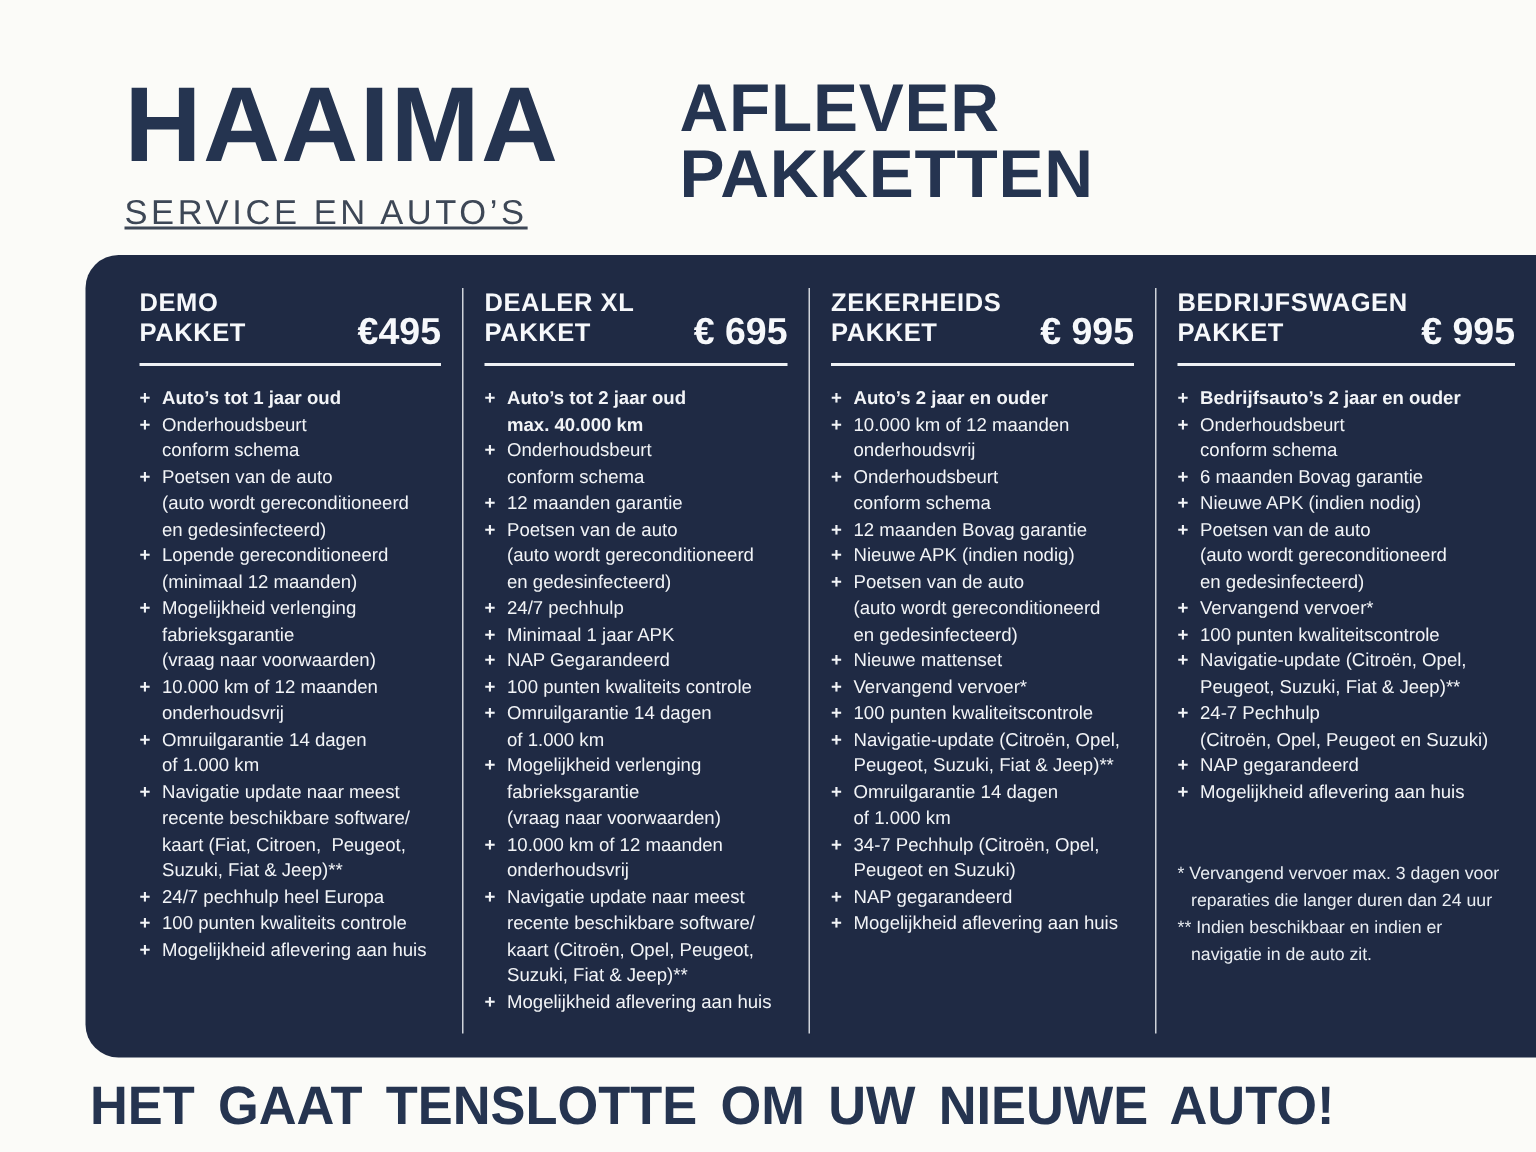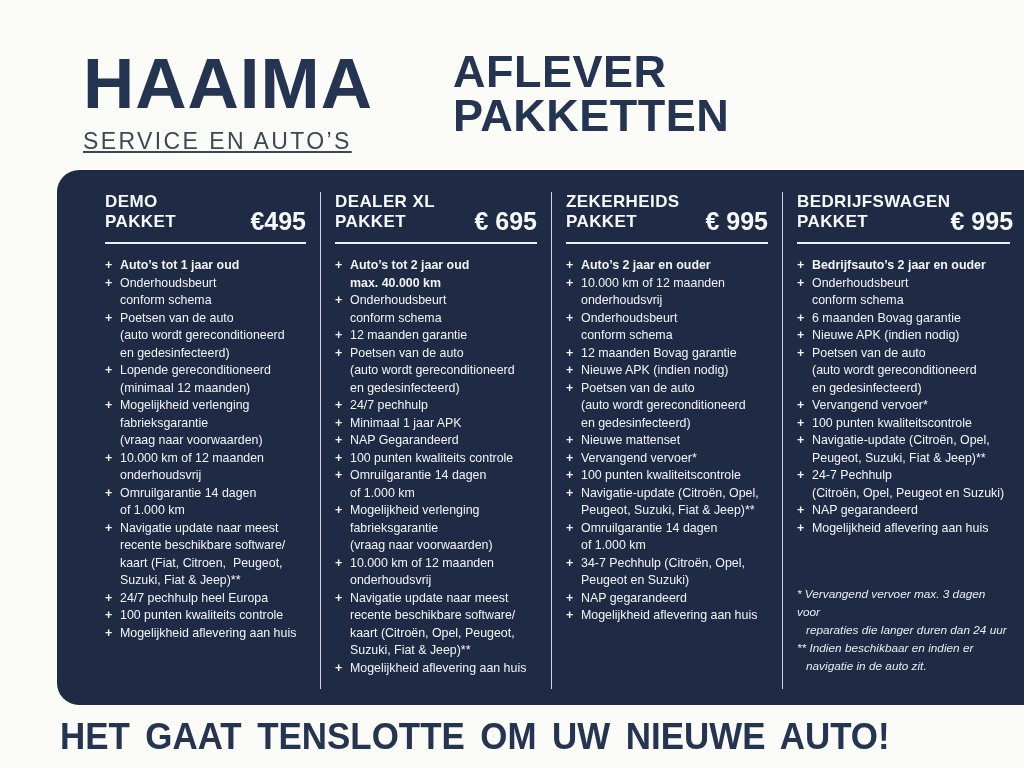--- a/index.html
+++ b/index.html
@@ -25,21 +25,21 @@
     position: absolute; left: 370px; top: 2px;
     font-size: 45px; font-weight: 700; color: #253450;
     line-height: 44px; letter-spacing: 0.5px;
   }
 
   
   .panel {
     position: absolute; left: 57px; top: 170px; right: 0; height: 535px;
     background: #1f2a44;
     border-radius: 22px 0 0 22px;
-    padding: 22px 0 16px 48px;
+    padding: 22px 0 16px 36px;
     color: #f2f4f7;
   }
   .columns { display: flex; height: 100%; }
   .pkg { width: 216px; padding-right: 14px; border-right: 1.5px solid rgba(238,241,245,0.85); }
   .pkg + .pkg { padding-left: 14px; width: 231px; }
   .pkg:last-child { flex: 1; border-right: none; }
 
   .pkg-head { display: flex; justify-content: space-between; align-items: flex-end; }
   .pkg-name {
     font-size: 17px; font-weight: 700; line-height: 20px;
@@ -50,21 +50,21 @@
     white-space: nowrap; line-height: 22px;
   }
   .pkg-rule { margin-top: 10px; border-bottom: 2px solid #eef1f5; }
 
   .pkg-items { list-style: none; margin-top: 13px; }
   .pkg-item { display: grid; grid-template-columns: 15px 1fr; font-size: 12.4px; line-height: 17.5px; }
   .pkg-item .plus { font-weight: 700; }
   .pkg-item.bold { font-weight: 700; }
   .pkg-item .line { white-space: pre-wrap; }
 
-  .pkg-footnotes { margin-top: 48px; font-size: 11.8px; line-height: 18px; color: #e9edf2; font-style: italic; }
+  .pkg-footnotes { margin-top: 36px; font-size: 11.8px; line-height: 18px; color: #e9edf2; }
   .footnote .line { white-space: pre-wrap; }
   .footnote .line.cont { padding-left: 9px; }
 
   
   .footer-headline {
     position: absolute; left: 60px; top: 716px;
     font-size: 36px; font-weight: 700; color: #253450;
     letter-spacing: 0px; word-spacing: 6px; white-space: nowrap;
     transform: scaleX(0.97); transform-origin: left center;
   }

